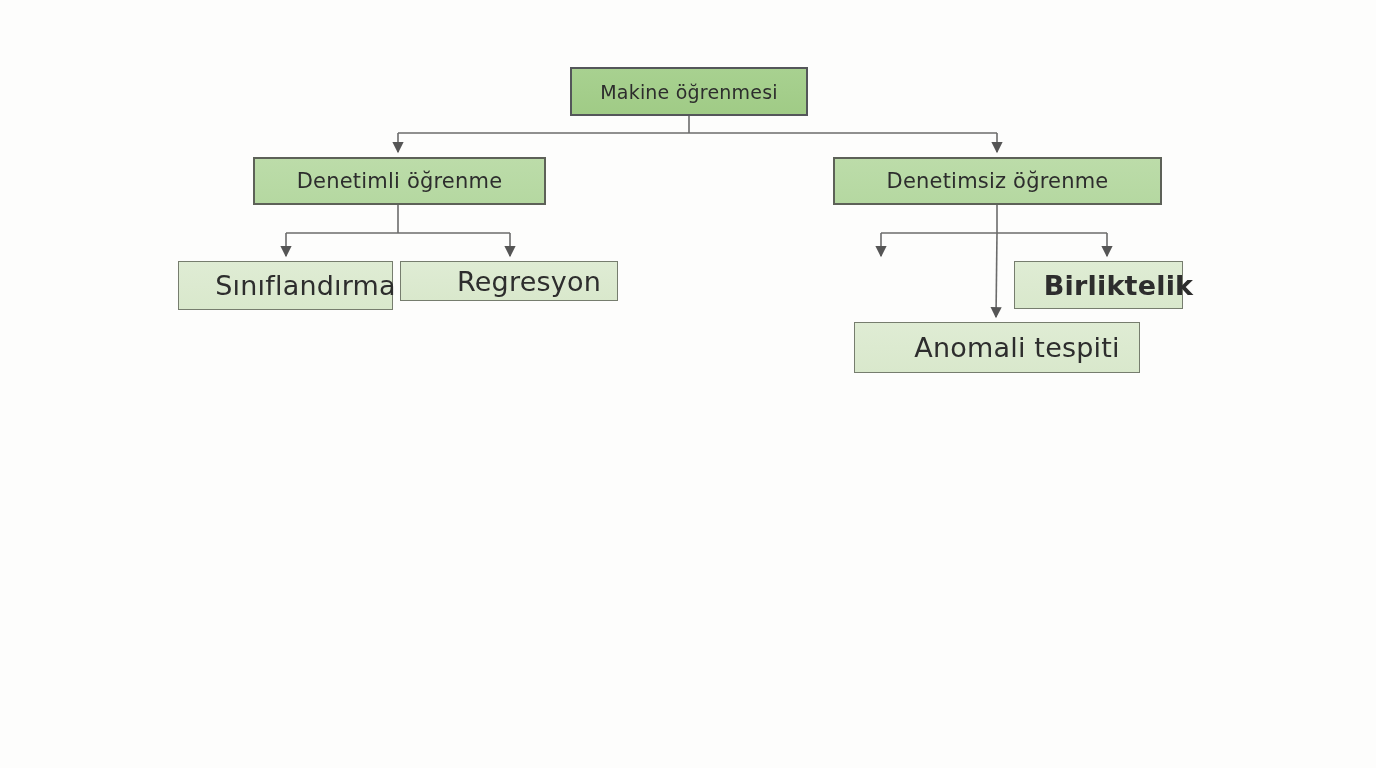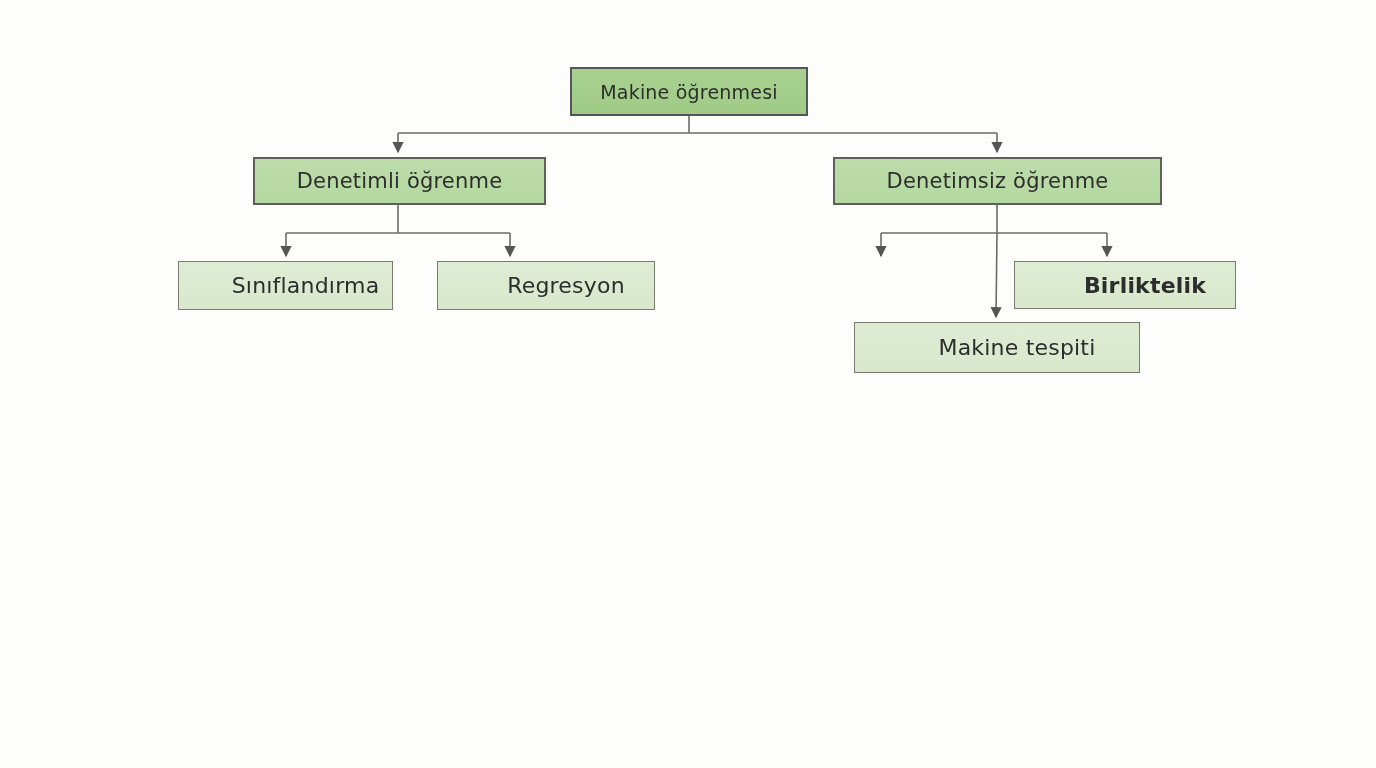--- a/index.html
+++ b/index.html
@@ -31,33 +31,33 @@
     font-size: 19px;
   }
   .lvl2 {
     background: linear-gradient(180deg, #bcdca9 0%, #b5d8a1 100%);
     border: 2px solid #5d6158;
     font-size: 21px;
   }
   .lvl3 {
     background: linear-gradient(180deg, #dfecd4 0%, #d9e8cc 100%);
     border: 1.5px solid #767d6e;
-    font-size: 22px;
+    font-size: 27px;
     padding-left: 40px;
   }
   .bold { font-weight: bold; }
 
   
   #n-root           { left: 570px;  top: 67px;  width: 238px; height: 49px; }
   #n-supervised     { left: 253px;  top: 157px; width: 293px; height: 48px; }
   #n-unsupervised   { left: 833px;  top: 157px; width: 329px; height: 48px; }
   #n-classification { left: 178px;  top: 261px; width: 215px; height: 49px; }
-  #n-regression     { left: 400px;  top: 261px; width: 218px; height: 49px; margin-left: 37px; }
+  #n-regression     { left: 400px;  top: 261px; width: 218px; height: 40px; }
   #n-clustering     { left: 788px;  top: 261px; width: 187px; height: 48px; }
-  #n-association    { left: 1014px; top: 261px; width: 222px; height: 48px; }
+  #n-association    { left: 1014px; top: 261px; width: 169px; height: 48px; }
   #n-anomaly        { left: 854px;  top: 322px; width: 286px; height: 51px; }
 </style>
 </head>
 <body>
 
 <div id="stage">
 
   <svg id="connectors" viewBox="0 0 1376 768" xmlns="http://www.w3.org/2000/svg">
     <defs>
       <marker id="arrow" markerWidth="8" markerHeight="8" refX="6.2" refY="3.5" orient="auto">
@@ -91,15 +91,15 @@
 
   <div class="node lvl2" id="n-unsupervised">Denetimsiz öğrenme</div>
 
   <div class="node lvl3" id="n-classification">Sınıflandırma</div>
 
   <div class="node lvl3" id="n-regression">Regresyon</div>
 
 
   <div class="node lvl3 bold" id="n-association">Birliktelik</div>
 
-  <div class="node lvl3" id="n-anomaly">Makine tespiti</div>
+  <div class="node lvl3" id="n-anomaly">Anomali tespiti</div>
 
 </div>
 
 </body></html>

